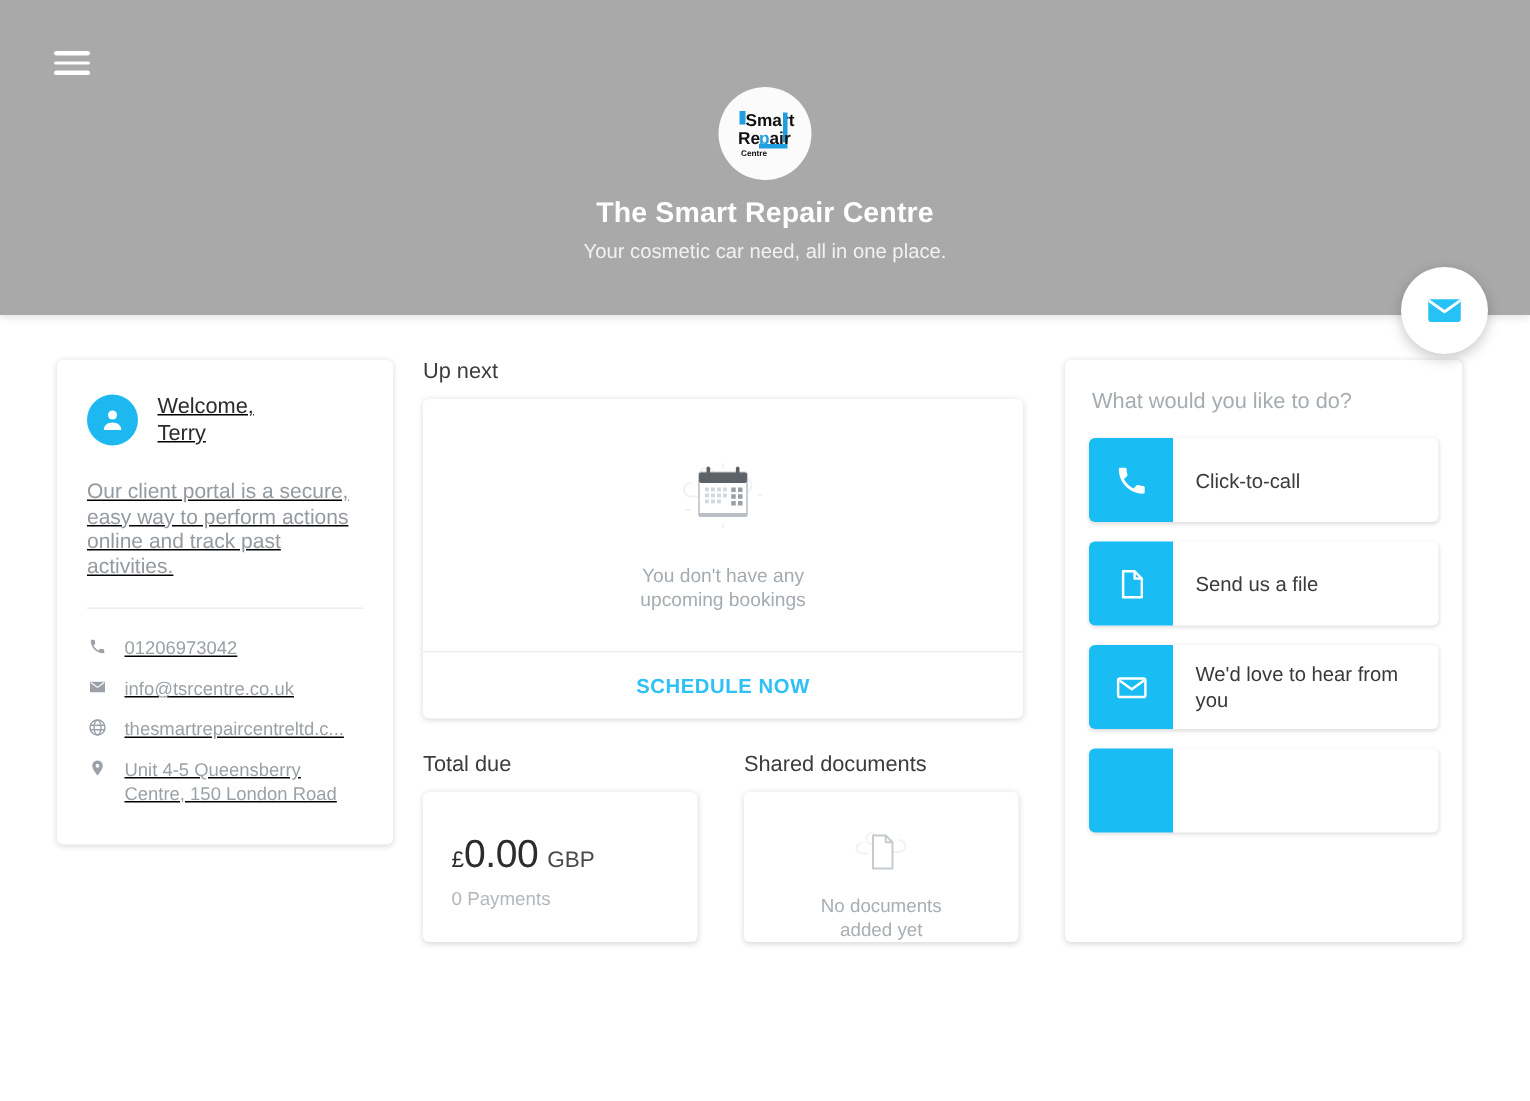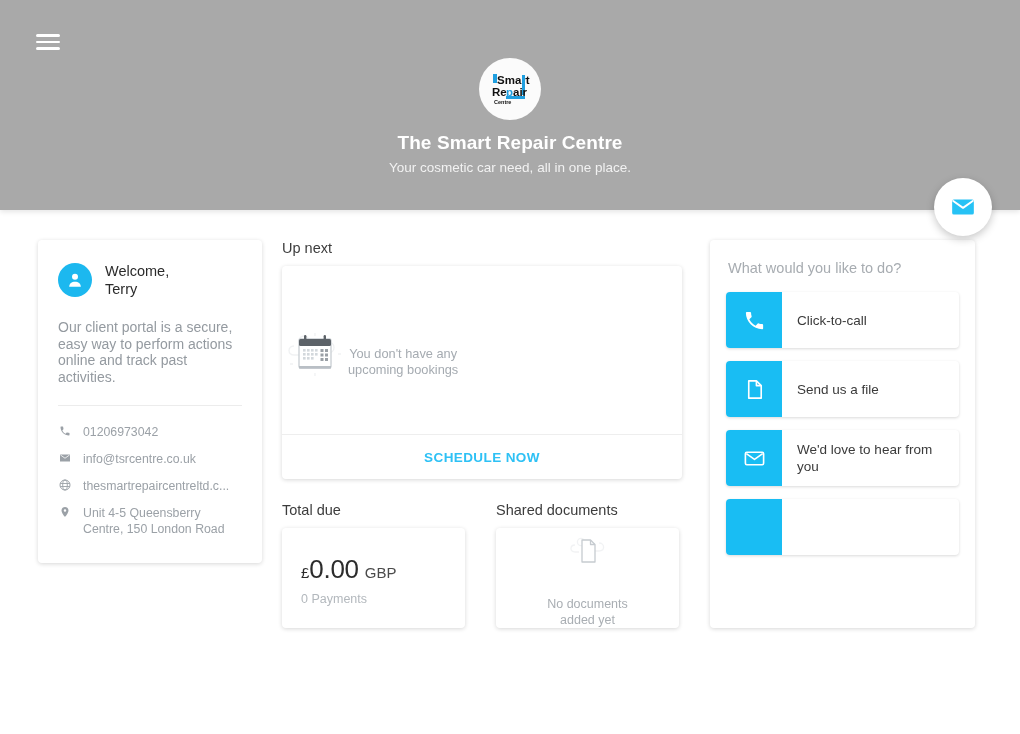--- a/index.html
+++ b/index.html
@@ -110,21 +110,21 @@
 
   
   .left-col { width: 224px; flex: 0 0 224px; }
 
   .card {
     background: #ffffff;
     border-radius: 4px;
     box-shadow: 0 1px 4px rgba(0,0,0,0.16);
   }
 
-  .profile-card { padding: 22px 20px 26px 20px; }
+  .profile-card { padding: 22px 20px 26px 20px; text-decoration: underline; }
 
   .welcome-row {
     display: flex;
     align-items: center;
     gap: 13px;
   }
   .avatar {
     width: 34px; height: 34px;
     flex: 0 0 34px;
     border-radius: 50%;
@@ -196,23 +196,23 @@
   }
 
   .upnext-card {
     height: 213px;
     display: flex;
     flex-direction: column;
   }
   .upnext-body {
     flex: 1;
     display: flex;
-    flex-direction: row;
-    align-items: center;
-    justify-content: flex-start;
+    flex-direction: column;
+    align-items: center;
+    justify-content: center;
     padding-top: 8px;
   }
   .empty-msg {
     margin-top: 16px;
     text-align: center;
     font-size: 12.8px;
     line-height: 16px;
     color: #a5abb1;
   }
   .upnext-foot {
@@ -254,21 +254,21 @@
     margin-top: 7px;
     font-size: 12.5px;
     color: #b3b8bd;
   }
 
   .docs-card {
     height: 100px;
     display: flex;
     flex-direction: column;
     align-items: center;
-    justify-content: space-between;
+    justify-content: flex-end;
     padding-top: 4px;
   }
   .docs-empty {
     margin-top: 9px;
     text-align: center;
     font-size: 12.5px;
     line-height: 16px;
     color: #a9aeb3;
   }
 

